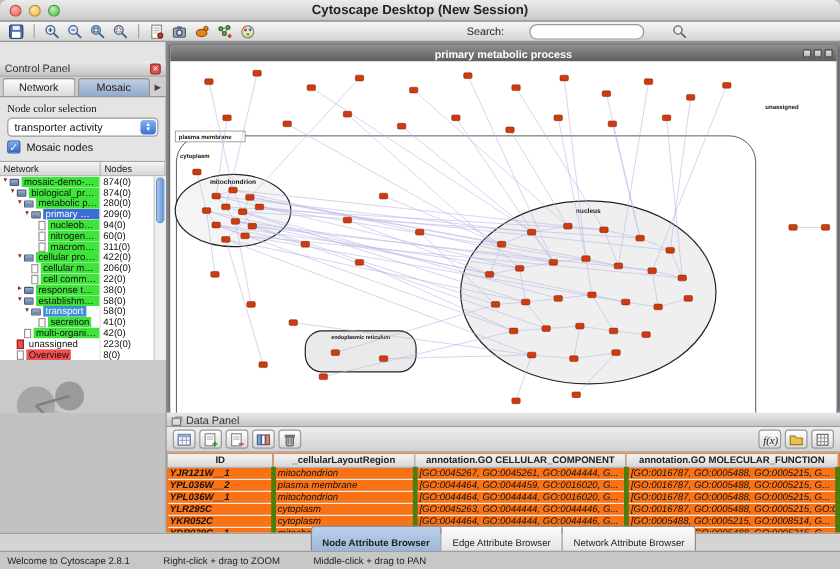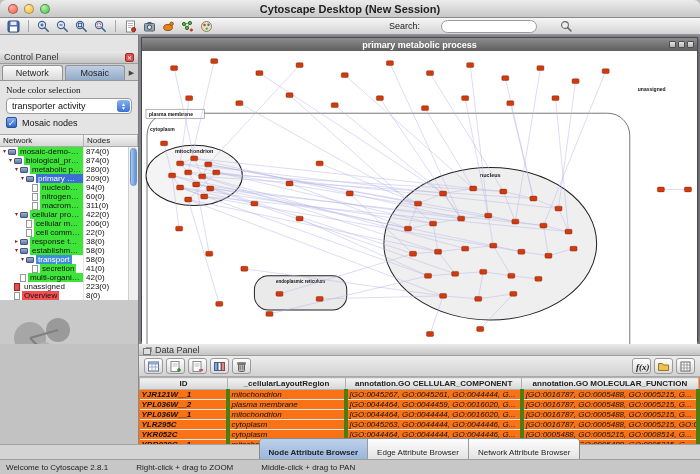--- a/index.html
+++ b/index.html
@@ -75,21 +75,21 @@
   .net-canvas svg { display:block; width:100%; height:100%; }
 
   
   .bottom-row { height:100px; flex:0 0 100px; display:flex; }
   .bottom-filler { width:139px; flex:0 0 139px; background:#c2c2c2; border-right:1px solid #8a8a8a; }
   .data-panel { flex:1; display:flex; flex-direction:column; background:#e0e0e0; }
   .dp-header { height:12px; flex:0 0 12px; background:linear-gradient(#eaeaea,#c4c4c4); border-bottom:1px solid #9c9c9c; font-size:9px; display:flex; align-items:flex-end; gap:4px; padding:0 4px; color:#333; }
   .dp-float-icon { width:8px; height:7px; border:1px solid #777; background:#ddd; box-shadow:2px -2px 0 -1px #999; }
   .dp-toolbar { height:21px; flex:0 0 21px; background:linear-gradient(#ededed,#d2d2d2); border-bottom:1px solid #a8a8a8; display:flex; align-items:center; padding:0 5px; gap:3px; }
   .dp-btn { width:19px; height:16px; border:1px solid #9a9a9a; border-radius:3px; background:linear-gradient(#ffffff,#d9d9d9); display:flex; align-items:center; justify-content:center; }
-  .dp-right { margin-left:auto; display:flex; gap:3px;font-weight:bold; }
+  .dp-right { margin-left:auto; display:flex; gap:3px; }
   .dp-table-wrap { flex:1; background:#f97316; overflow:hidden; }
   table { border-collapse:collapse; width:100%; table-layout:fixed; }
   th { height:12px; background:linear-gradient(#f3f3f3,#d6d6d6); border:1px solid #b2b2b2; font-size:8px; font-weight:bold; text-align:center; padding:0 2px; white-space:nowrap; overflow:hidden; color:#222; }
   th:nth-child(1){ width:88px; } th:nth-child(2){ width:118px; }
   td { height:9px; border-right:4px solid #4d7c0f; border-bottom:1px solid #ececec; padding:0 2px; white-space:nowrap; overflow:hidden; font-size:8px; color:#111;font-style:italic; }
   td:first-child { font-weight:bold; }
 
   
   .tabs-row { height:15px; flex:0 0 15px; background:#d4d4d4; border-top:1px solid #a2a2a2; display:flex; align-items:center; justify-content:center; padding-left:139px; }
   .seg { display:flex; border:1px solid #8a8a8a; border-radius:4px; overflow:hidden; height:28px; }

